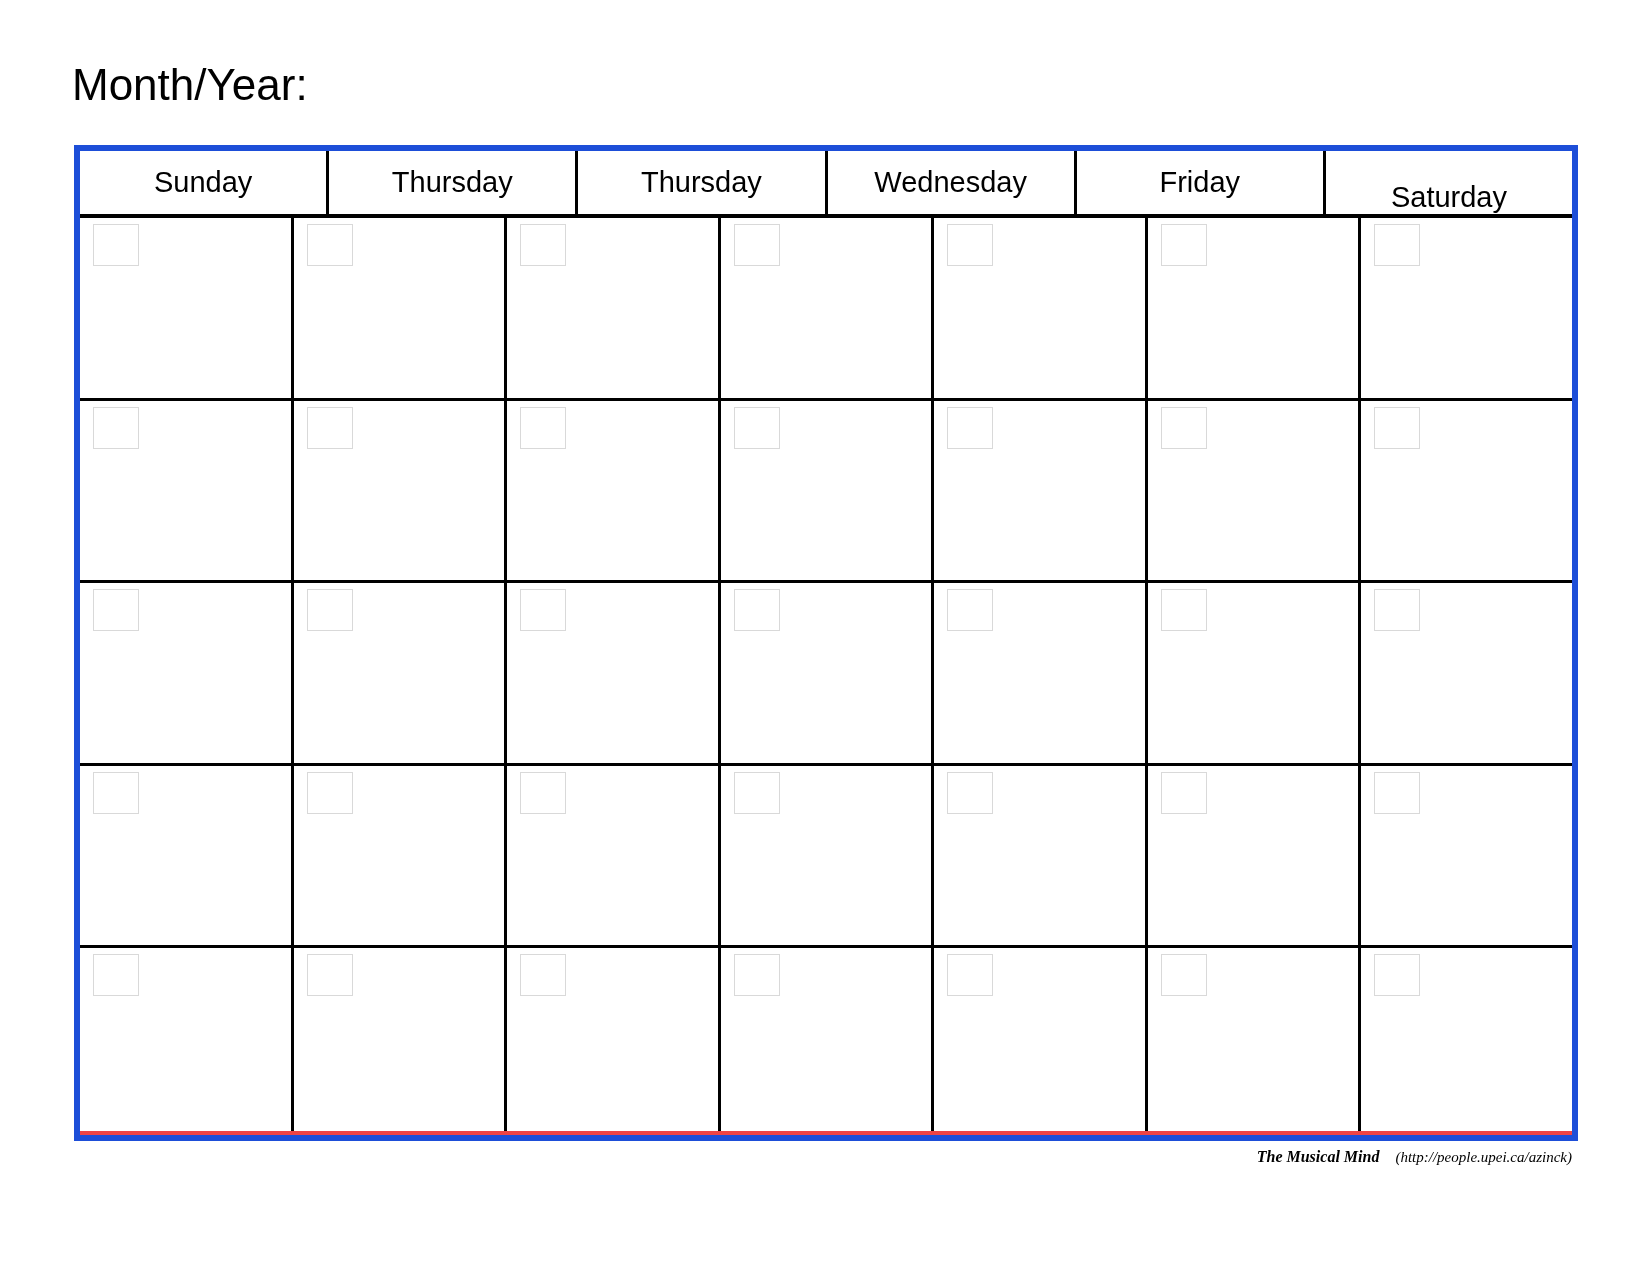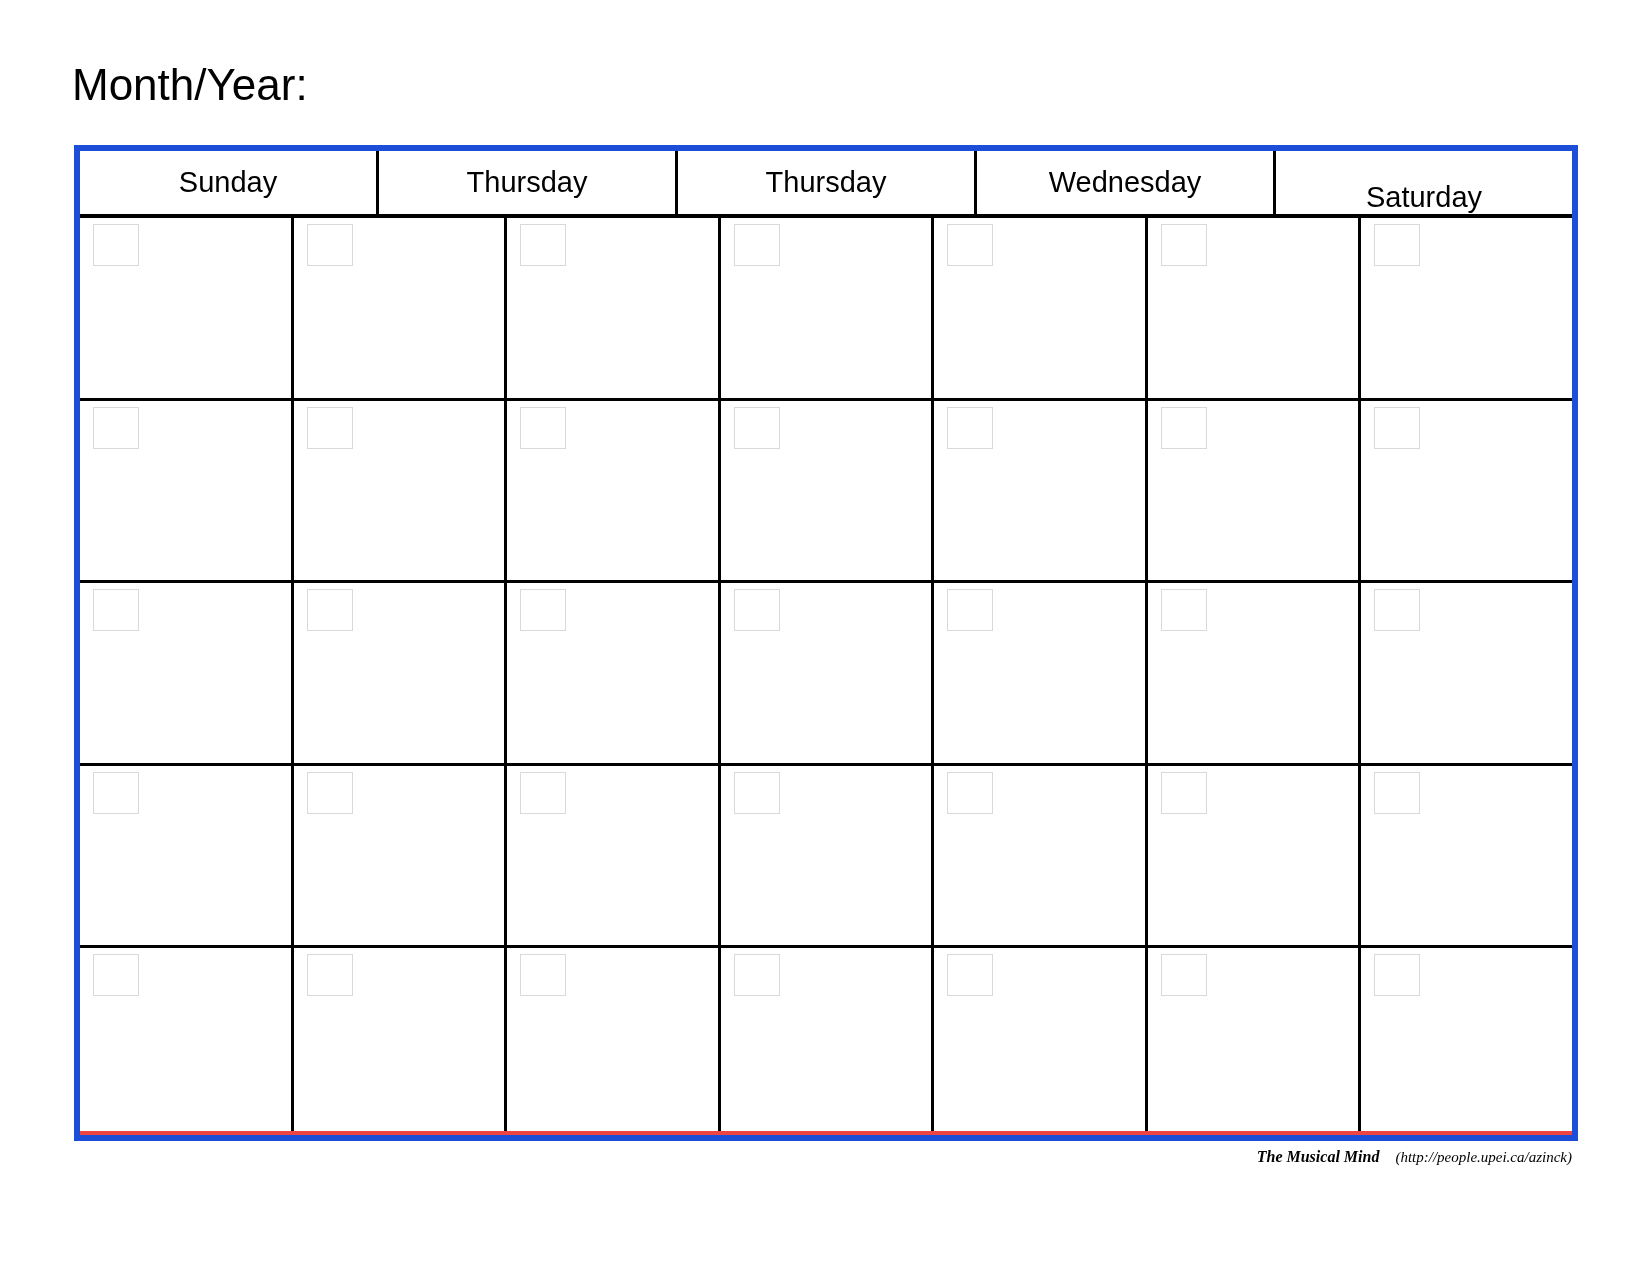--- a/index.html
+++ b/index.html
@@ -143,20 +143,23 @@
       <div class="header-cell">
         <span>Thursday</span>
       </div>
       <div class="header-cell">
         <span>Thursday</span>
       </div>
       <div class="header-cell">
         <span>Wednesday</span>
       </div>
       <div class="header-cell">
+        <span>Friday</span>
+      </div>
+      <div class="header-cell">
         <span>Saturday</span>
       </div>
     </div>
 
     <div class="week-row">
       <div class="day-cell">
         <div class="date-box"></div>
       </div>
       <div class="day-cell">
         <div class="date-box"></div>

